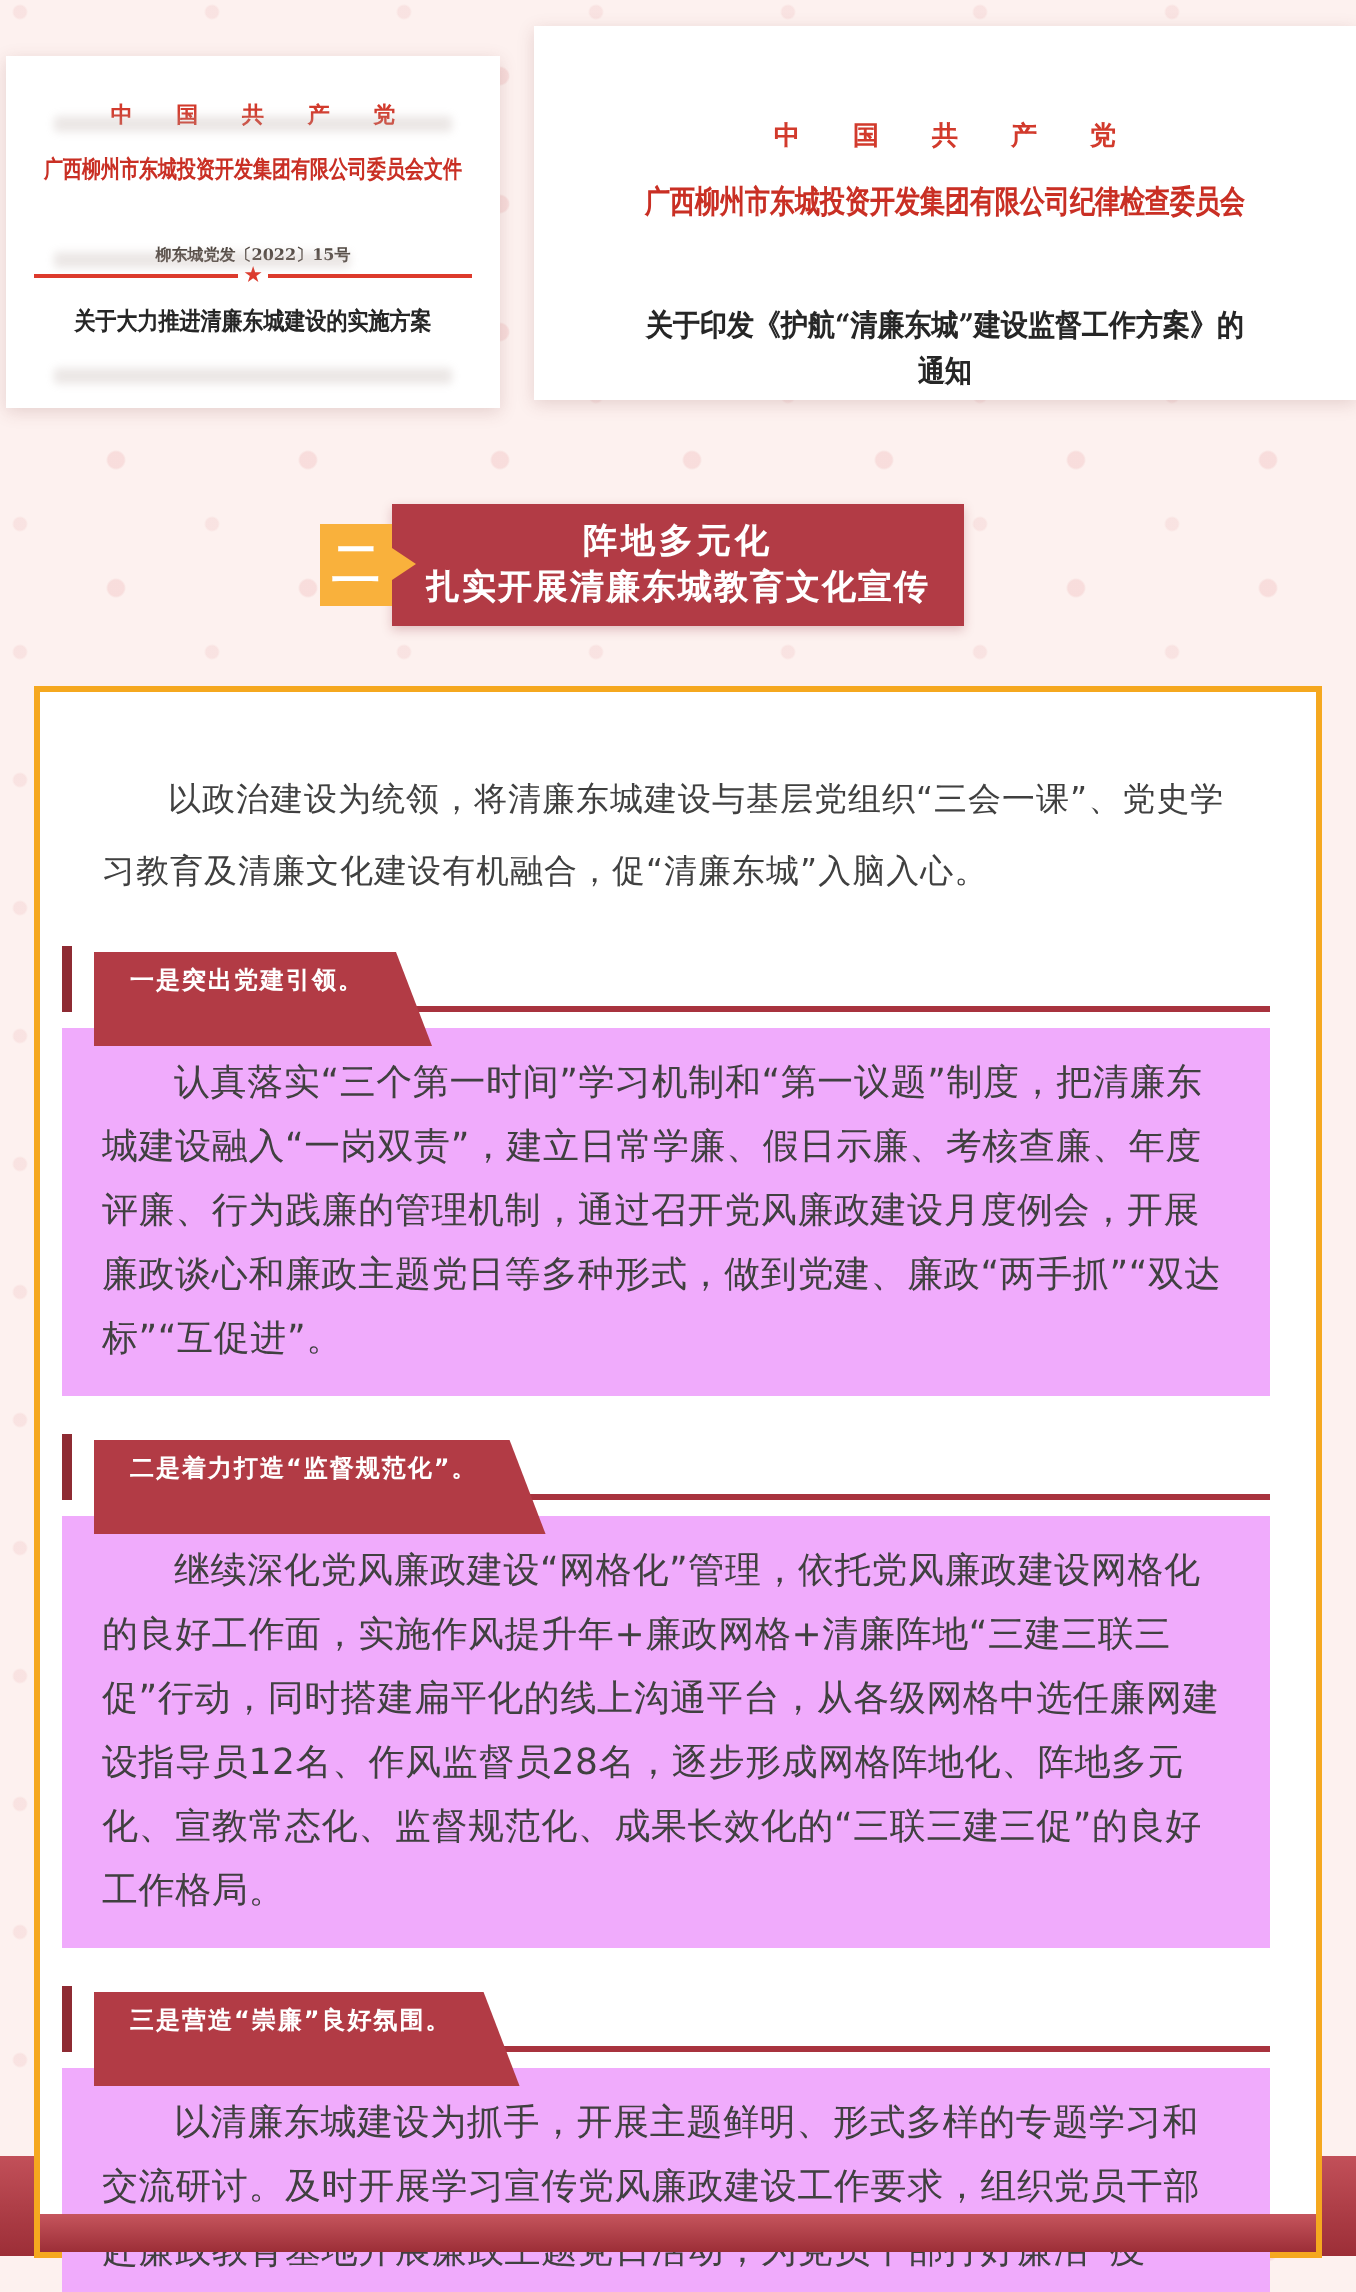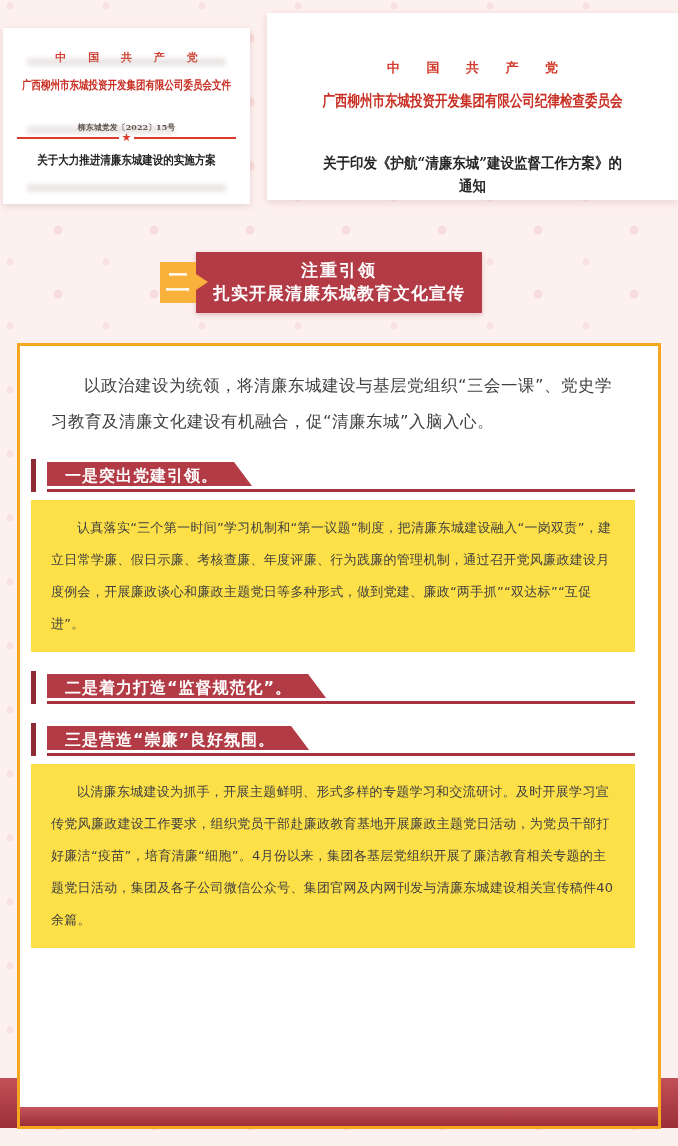--- a/index.html
+++ b/index.html
@@ -55,33 +55,33 @@
   
   .band-outer{position:absolute;left:0;top:1078px;width:678px;height:50px;
     background:linear-gradient(180deg,#c25059,#9c2e37);}
 
   
   .frame{position:absolute;left:17px;top:343px;width:644px;height:786px;box-sizing:border-box;
     border:3px solid #f5a81f;background:#fff;}
   .band-inner{position:absolute;left:0;right:0;bottom:0;height:19px;
     background:linear-gradient(180deg,#c6555d,#9c2e37);}
 
-  .intro{margin:22px 23px 0 11px;padding:0 20px;font-size:16.5px;line-height:36px;
+  .intro{margin:36px 23px 0 11px;padding:0 20px;font-size:16.5px;line-height:36px;
     color:#404040;text-indent:2em;letter-spacing:.5px;}
 
   .section-head{position:relative;height:33px;margin:19px 23px 0 11px;}
   .section-head .bar{position:absolute;left:0;top:0;width:5px;height:33px;background:#8e2b33;}
   .section-head .rule{position:absolute;left:16px;right:0;bottom:0;height:3px;background:#a8333e;}
-  .section-head .ribbon{position:absolute;left:16px;top:3px;height:24px;line-height:28px;
-    background:#b23b45;color:#fff;font-size:16px;font-weight:bold;letter-spacing:1px;
+  .section-head .ribbon{position:absolute;left:16px;top:3px;height:47px;line-height:28px;
+    background:#b23b45;color:#fff;font-size:12px;font-weight:bold;letter-spacing:1px;
     padding:0 34px 0 18px;box-sizing:border-box;
     clip-path:polygon(0 0,calc(100% - 18px) 0,100% 100%,0 100%);}
 
-  .para-block{margin:8px 23px 0 11px;background:#fde047;padding:12px 20px;
-    font-size:13px;line-height:32px;color:#404040;text-indent:2em;letter-spacing:.3px;}
+  .para-block{margin:8px 23px 0 11px;background:#f0abfc;padding:12px 20px;
+    font-size:18px;line-height:32px;color:#404040;text-indent:2em;letter-spacing:.3px;}
   .para-block.last{margin-bottom:30px;}
 </style>
 </head>
 <body>
 
 <div class="canvas">
 
   <div class="doc doc-left">
     <div class="bleed b1"></div>
     <div class="bleed b2"></div>
@@ -97,21 +97,21 @@
     <div class="bleed b3"></div>
   </div>
 
   <div class="doc doc-right">
     <div class="party">中 国 共 产 党</div>
     <div class="org">广西柳州市东城投资开发集团有限公司纪律检查委员会</div>
     <div class="doc-title">关于印发《护航“清廉东城”建设监督工作方案》的通知</div>
   </div>
 
   <div class="banner">
-    <div class="l1">注重引领</div>
+    <div class="l1">阵地多元化</div>
     <div class="l2">扎实开展清廉东城教育文化宣传</div>
   </div>
   <div class="num-tag">
     <span>二</span>
     <span class="tri"></span>
   </div>
 
   <div class="band-outer"></div>
 
   <div class="frame">
@@ -123,20 +123,21 @@
       <span class="rule"></span>
       <span class="ribbon">一是突出党建引领。</span>
     </div>
     <div class="para-block">认真落实“三个第一时间”学习机制和“第一议题”制度，把清廉东城建设融入“一岗双责”，建立日常学廉、假日示廉、考核查廉、年度评廉、行为践廉的管理机制，通过召开党风廉政建设月度例会，开展廉政谈心和廉政主题党日等多种形式，做到党建、廉政“两手抓”“双达标”“互促进”。</div>
 
     <div class="section-head">
       <span class="bar"></span>
       <span class="rule"></span>
       <span class="ribbon">二是着力打造“监督规范化”。</span>
     </div>
+    <div class="para-block">继续深化党风廉政建设“网格化”管理，依托党风廉政建设网格化的良好工作面，实施作风提升年+廉政网格+清廉阵地“三建三联三促”行动，同时搭建扁平化的线上沟通平台，从各级网格中选任廉网建设指导员12名、作风监督员28名，逐步形成网格阵地化、阵地多元化、宣教常态化、监督规范化、成果长效化的“三联三建三促”的良好工作格局。</div>
 
     <div class="section-head">
       <span class="bar"></span>
       <span class="rule"></span>
       <span class="ribbon">三是营造“崇廉”良好氛围。</span>
     </div>
     <div class="para-block last">以清廉东城建设为抓手，开展主题鲜明、形式多样的专题学习和交流研讨。及时开展学习宣传党风廉政建设工作要求，组织党员干部赴廉政教育基地开展廉政主题党日活动，为党员干部打好廉洁“疫苗”，培育清廉“细胞”。4月份以来，集团各基层党组织开展了廉洁教育相关专题的主题党日活动，集团及各子公司微信公众号、集团官网及内网刊发与清廉东城建设相关宣传稿件40余篇。</div>
 
     <div class="band-inner"></div>
   </div>

